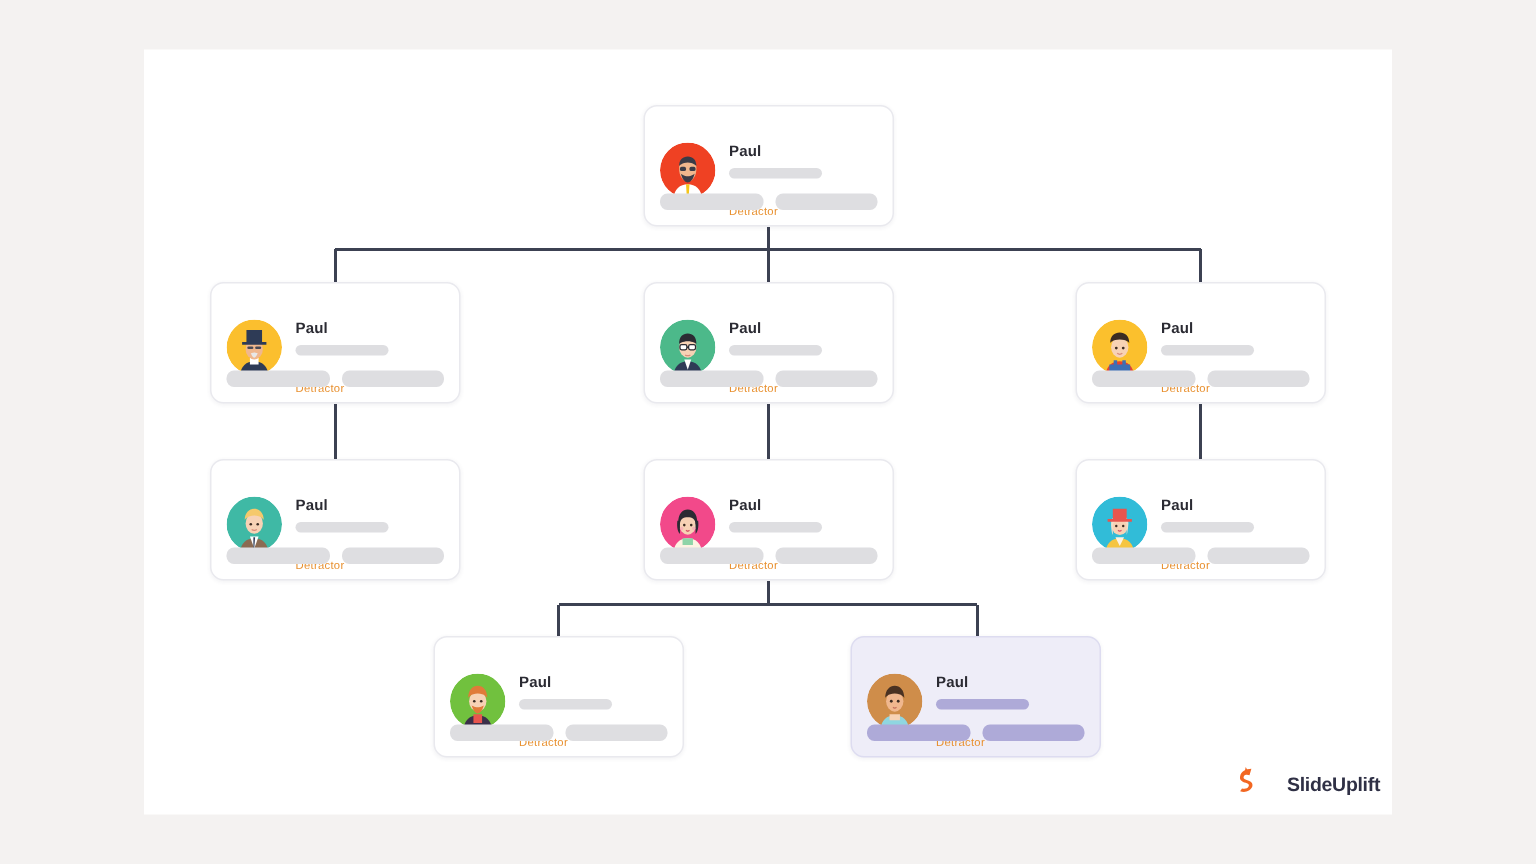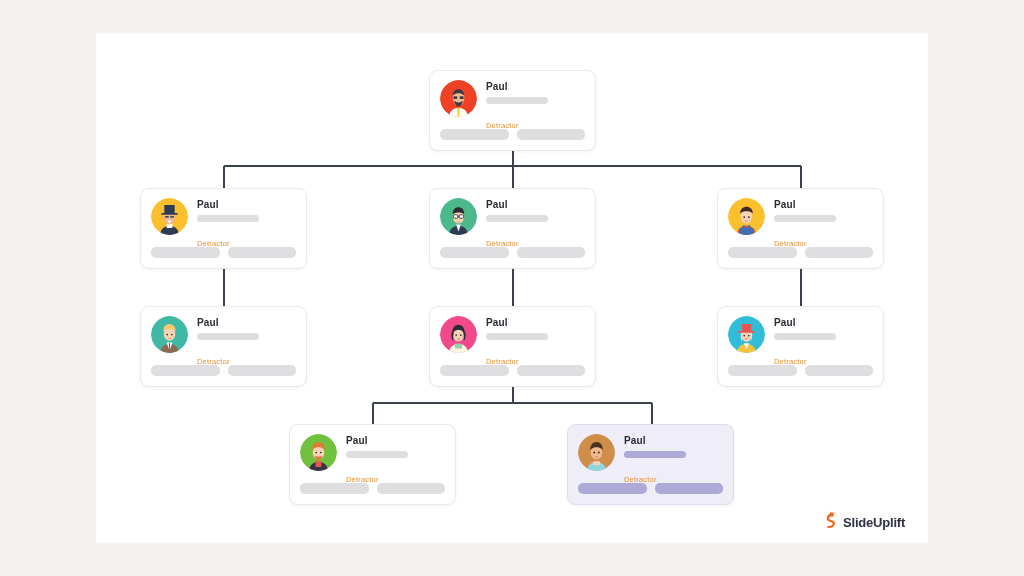--- a/index.html
+++ b/index.html
@@ -31,21 +31,21 @@
 
   
   .card {
     position: absolute;
     width: 167px;
     height: 81px;
     background: #ffffff;
     border: 1px solid #e9e9ee;
     border-radius: 9px;
     box-shadow: 0 1px 3px rgba(60,60,90,0.07);
-    padding: 9px 10px 0 10px;
+    padding: 24px 10px 0 10px;
   }
   .card.highlighted {
     background: #eeedf8;
     border-color: #dddcf0;
   }
 
   .card-top {
     display: flex;
     align-items: flex-start;
     gap: 9px;
@@ -108,21 +108,21 @@
   }
   .card.highlighted .bar-footer { background: #aeaad8; }
 
   
   #logo {
     position: absolute;
     left: 823px;
     top: 511px;
     display: flex;
     align-items: center;
-    gap: 5px;
+    gap: 20px;
   }
   #logo .logo-text {
     font-size: 13px;
     font-weight: bold;
     color: #2f3045;
     letter-spacing: -.2px;
   }
 </style>
 </head>
 <body>

